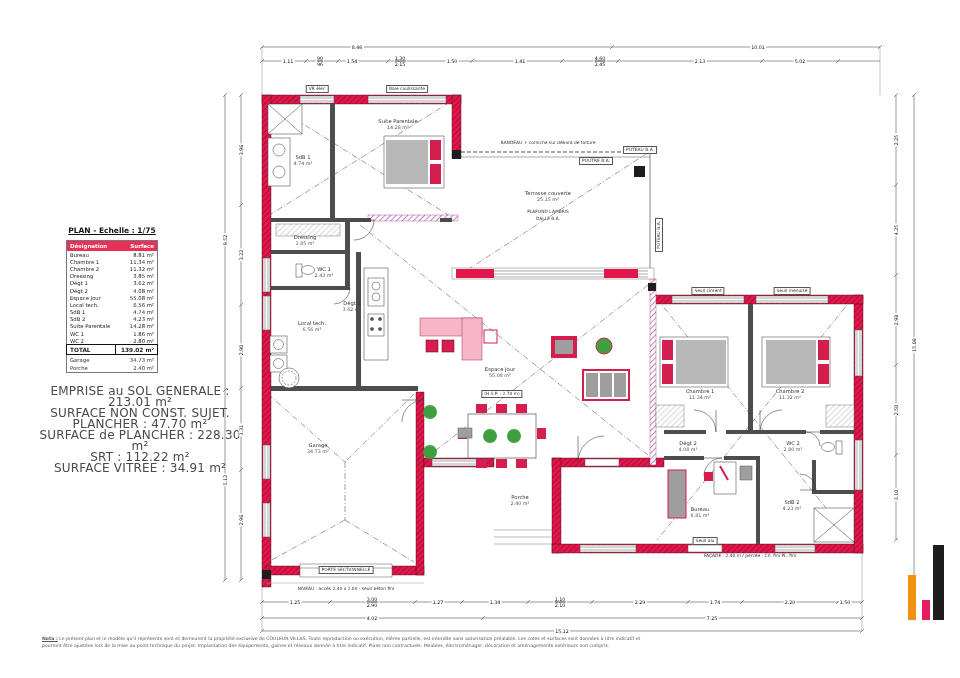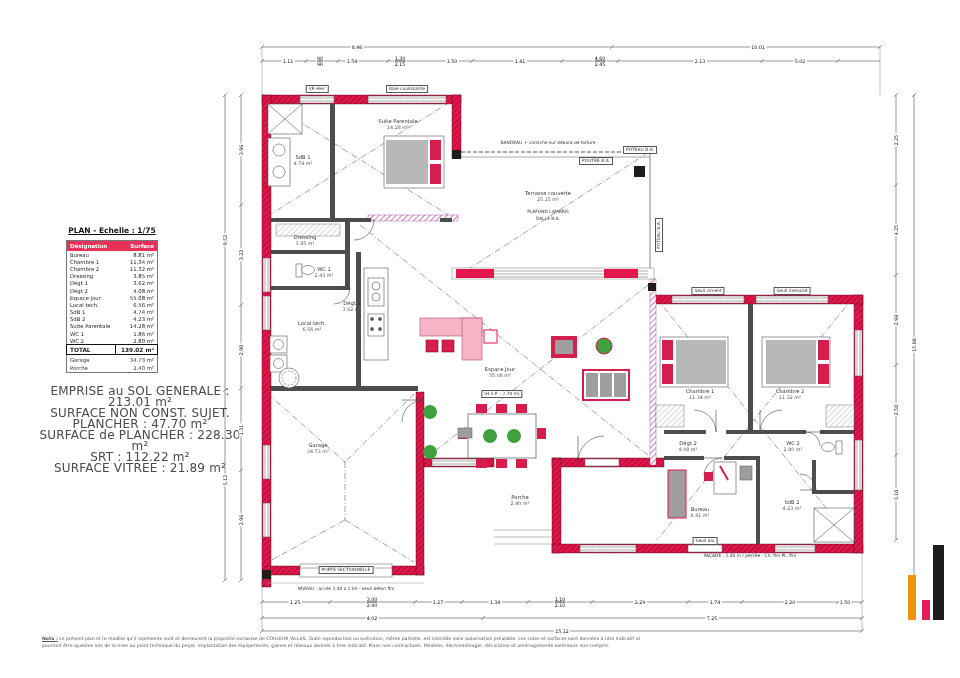--- a/index.html
+++ b/index.html
@@ -128,21 +128,21 @@
           </tr>
         </tbody>
     </table>
   </div>
 
   <div id="surfaces">
       <div>EMPRISE au SOL GENERALE : 213.01 m²</div>
       <div>SURFACE NON CONST. SUJET. PLANCHER : 47.70 m²</div>
       <div>SURFACE de PLANCHER : 228.30 m²</div>
       <div>SRT : 112.22 m²</div>
-      <div>SURFACE VITREE : 21.89 m²</div>
+      <div>SURFACE VITREE : 34.91 m²</div>
     </div>
 
   <svg id="plan" width="960" height="678" viewBox="0 0 960 678">
     <defs>
       <pattern id="hr" width="4" height="4" patternUnits="userSpaceOnUse" patternTransform="rotate(45)">
         <rect width="4" height="4" fill="#e2164a"></rect>
         <line x1="0" y1="0" x2="0" y2="4" stroke="#6e0a22" stroke-width="1"></line>
       </pattern>
       <pattern id="hp" width="4" height="4" patternUnits="userSpaceOnUse" patternTransform="rotate(45)">
         <rect width="4" height="4" fill="#fff"></rect>

